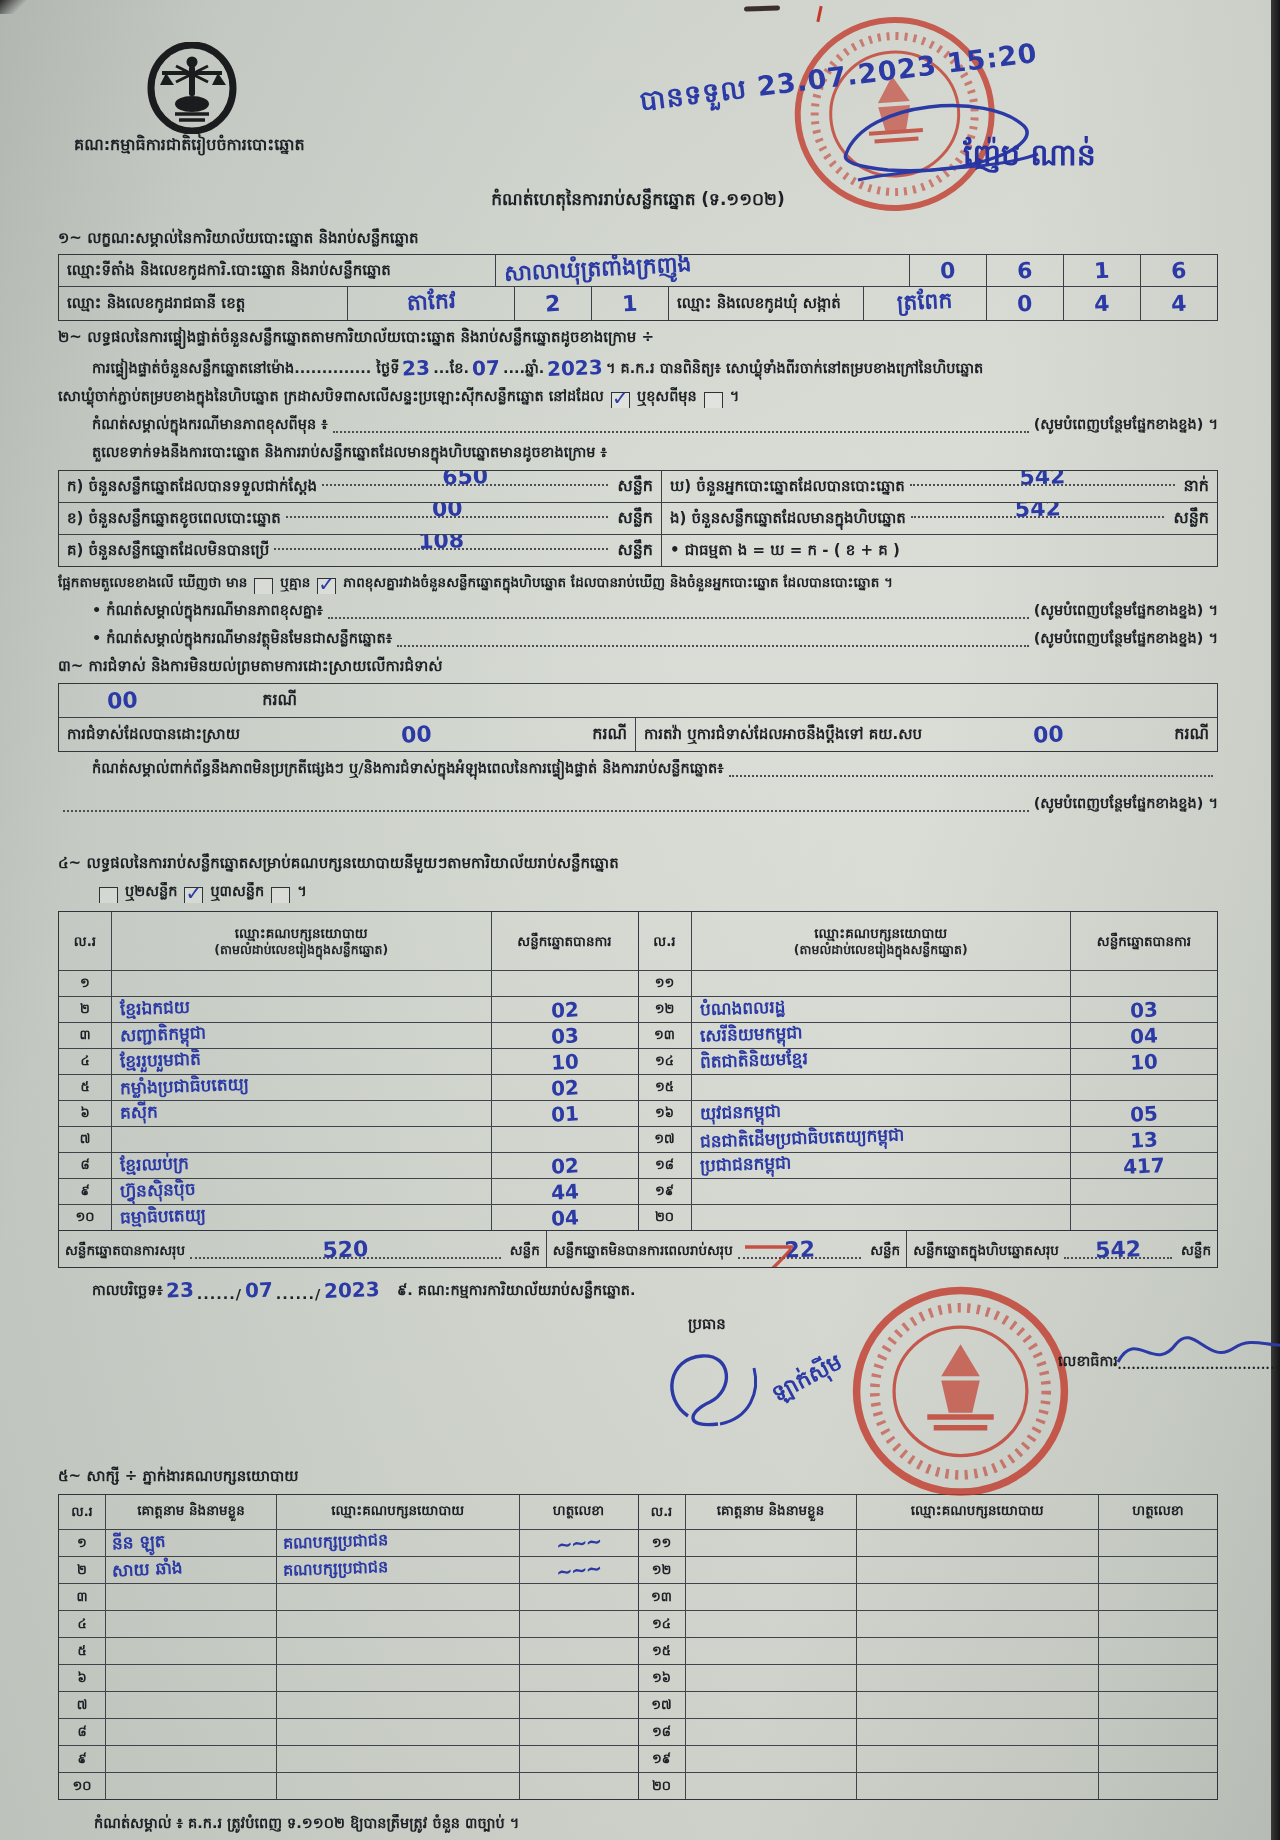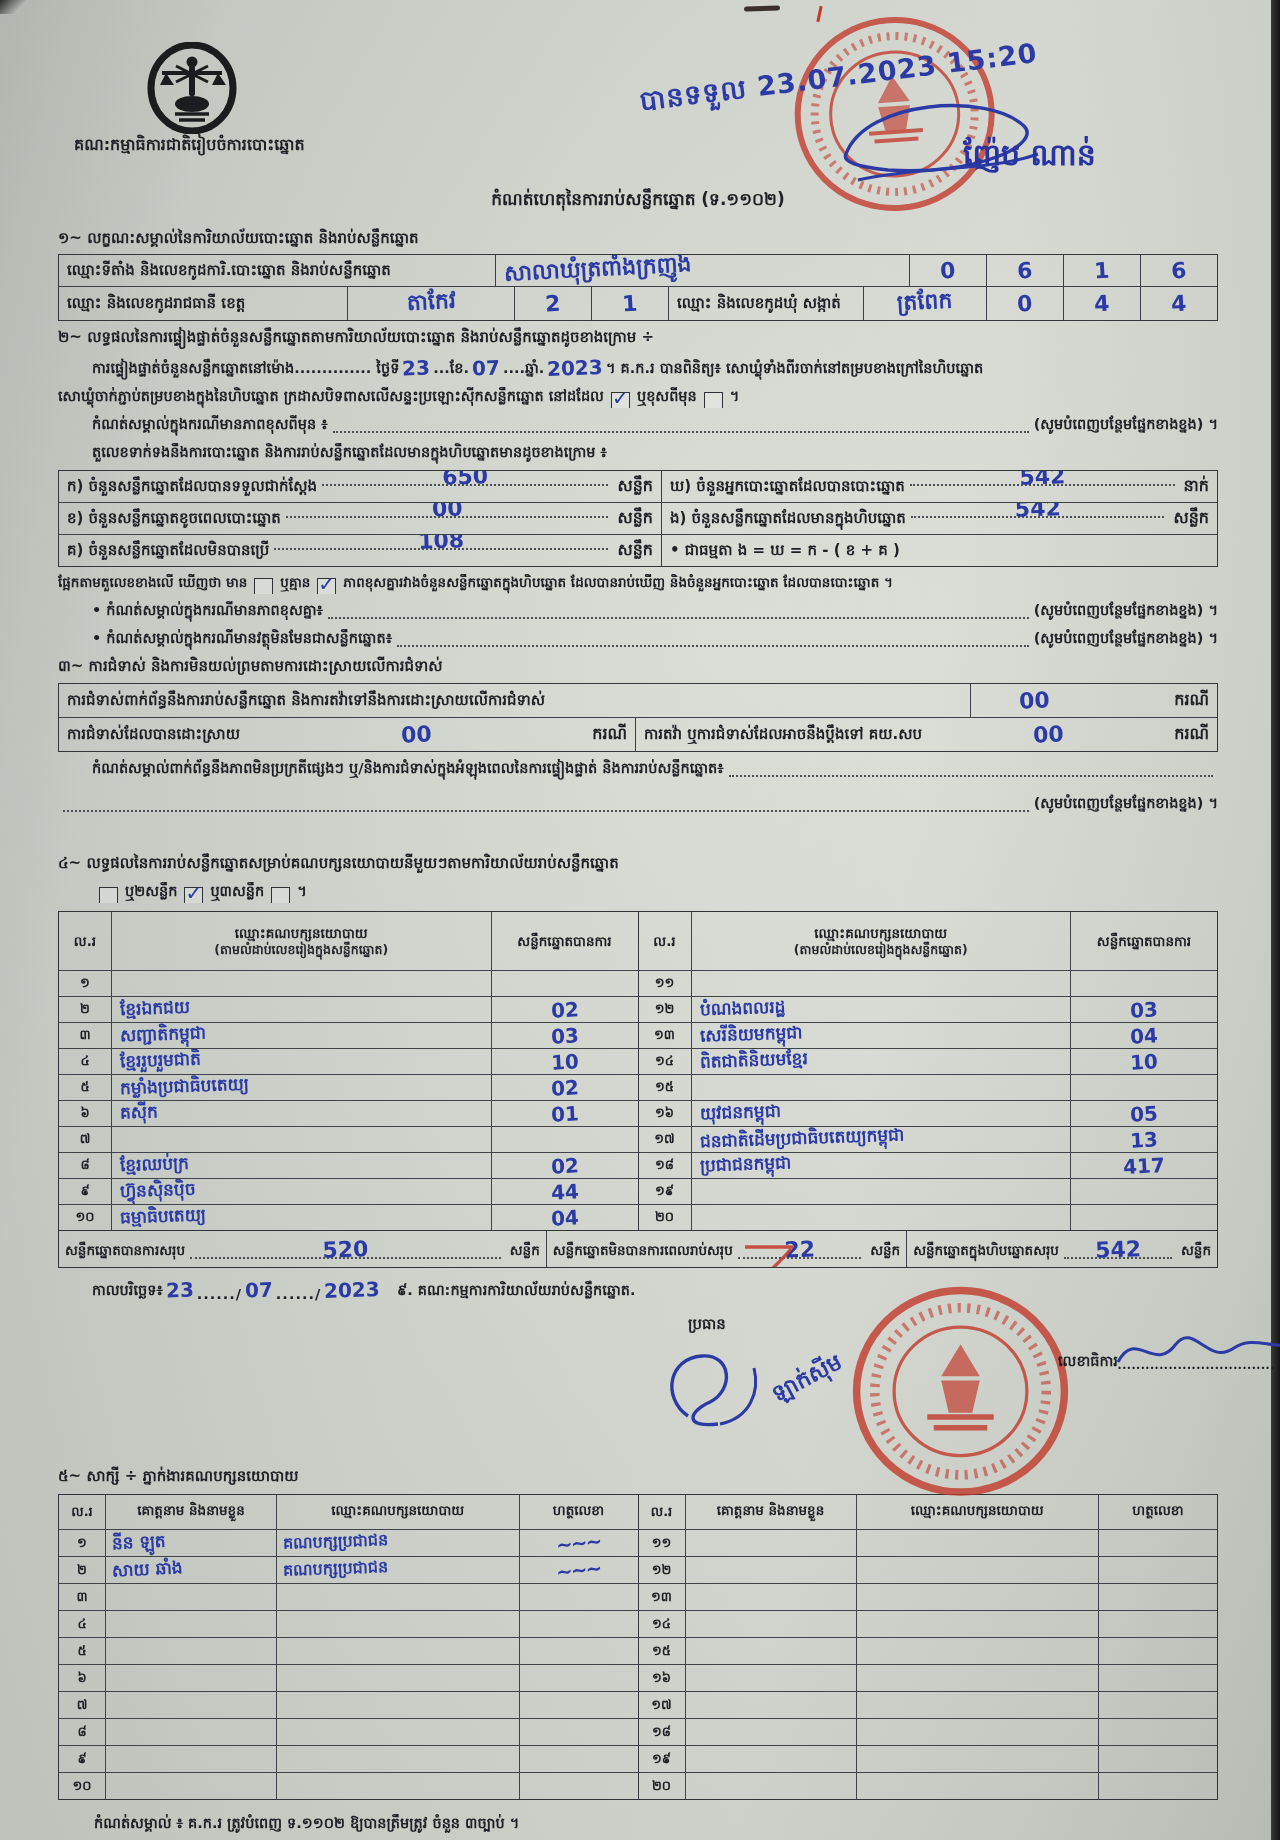--- a/index.html
+++ b/index.html
@@ -296,23 +296,20 @@
         <span class="b">• កំណត់សម្គាល់ក្នុងករណីមានវត្ថុមិនមែនជាសន្លឹកឆ្នោត៖</span>
         <span class="dotfill"></span>
         <span class="b">(សូមបំពេញបន្ថែមផ្នែកខាងខ្នង) ។</span>
       </div>
     </div>
 
     <div>
       <div class="sechead b nowrap">៣~ ការជំទាស់ និងការមិនយល់ព្រមតាមការដោះស្រាយលើការជំទាស់</div>
       <div class="frame s3t" style="margin-top:5px;">
         <div class="row">
-          <div class="cell" style="flex:1;">
-              <span class="b kh nowrap">ការជំទាស់ពាក់ព័ន្ធនឹងការរាប់សន្លឹកឆ្នោត និងការតវ៉ាទៅនឹងការដោះស្រាយលើការជំទាស់</span>
-            </div>
           <div class="cell" style="width:230px;justify-content:space-between;">
             <span class="hw hw-big" style="margin-left:40px;">00</span>
             <span class="b">ករណី</span>
           </div>
         </div>
         <div class="row">
           <div class="cell" style="width:560px;justify-content:space-between;">
             <span class="b kh nowrap">ការជំទាស់ដែលបានដោះស្រាយ</span>
             <span class="hw hw-big">00</span>
             <span class="b">ករណី</span>

